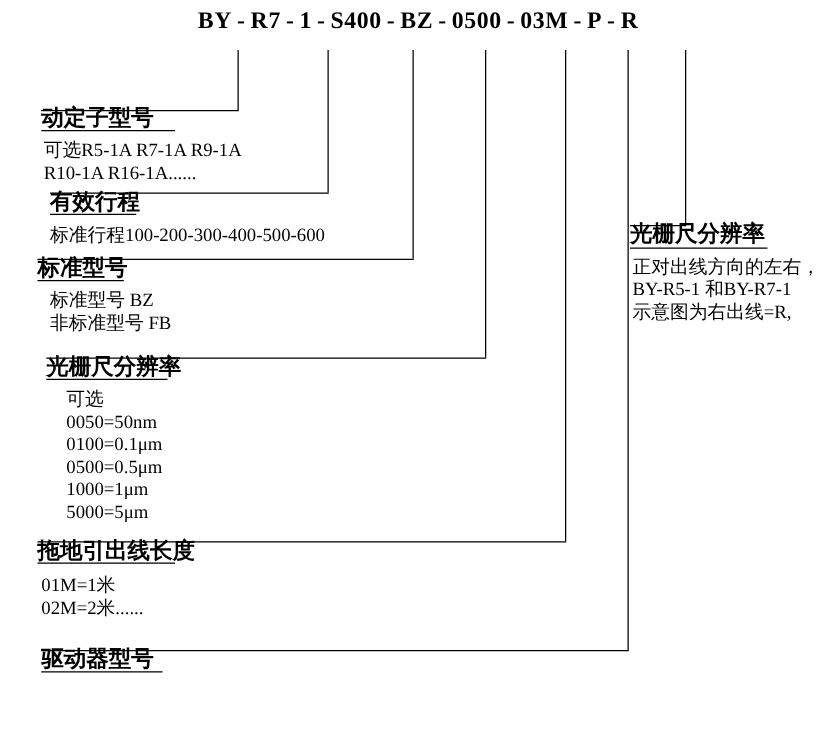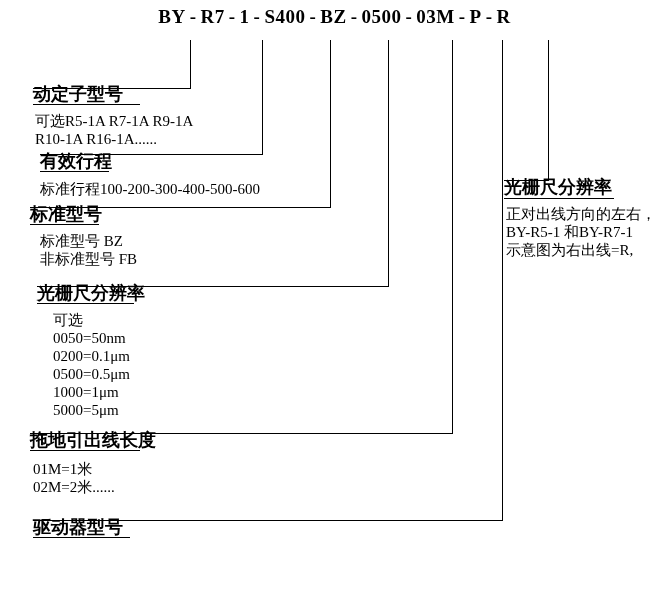--- a/index.html
+++ b/index.html
@@ -122,21 +122,21 @@
   <div class="lbl" style="left:30px; top:206px;">标准型号</div>
   <div class="desc" style="left:40px; top:232px;">
     <div>标准型号 BZ</div>
     <div>非标准型号 FB</div>
   </div>
 
   <div class="lbl" style="left:37px; top:285px;">光栅尺分辨率</div>
   <div class="desc" style="left:42px; top:311px;margin-left:11px;">
     <div>可选</div>
     <div>0050=50nm</div>
-    <div>0200=0.1μm</div>
+    <div>0100=0.1μm</div>
     <div>0500=0.5μm</div>
     <div>1000=1μm</div>
     <div>5000=5μm</div>
   </div>
 
   <div class="lbl" style="left:30px; top:432px;">拖地引出线长度</div>
   <div class="desc" style="left:33px; top:460px;">
     <div>01M=1米</div>
     <div>02M=2米......</div>
   </div>

